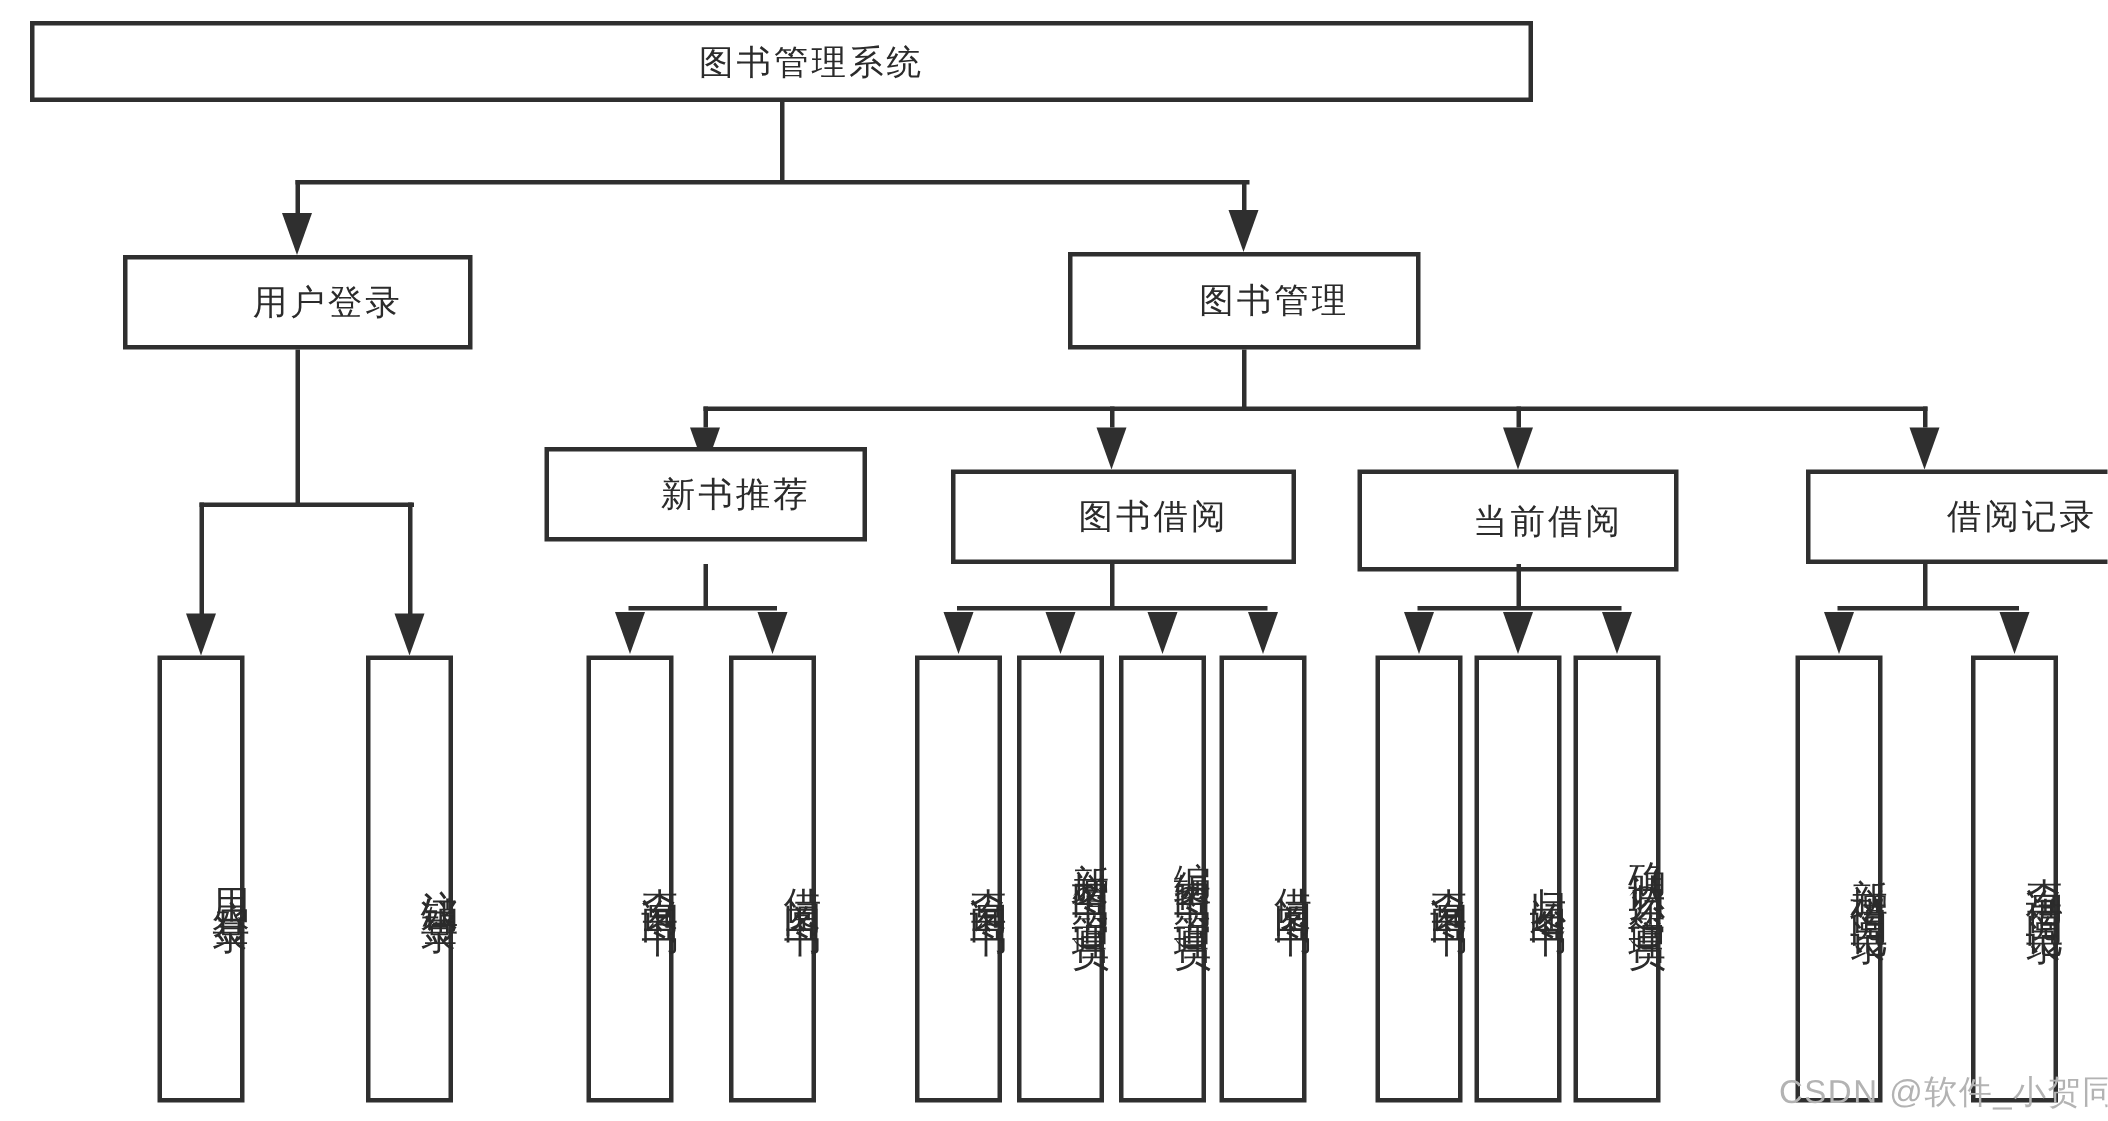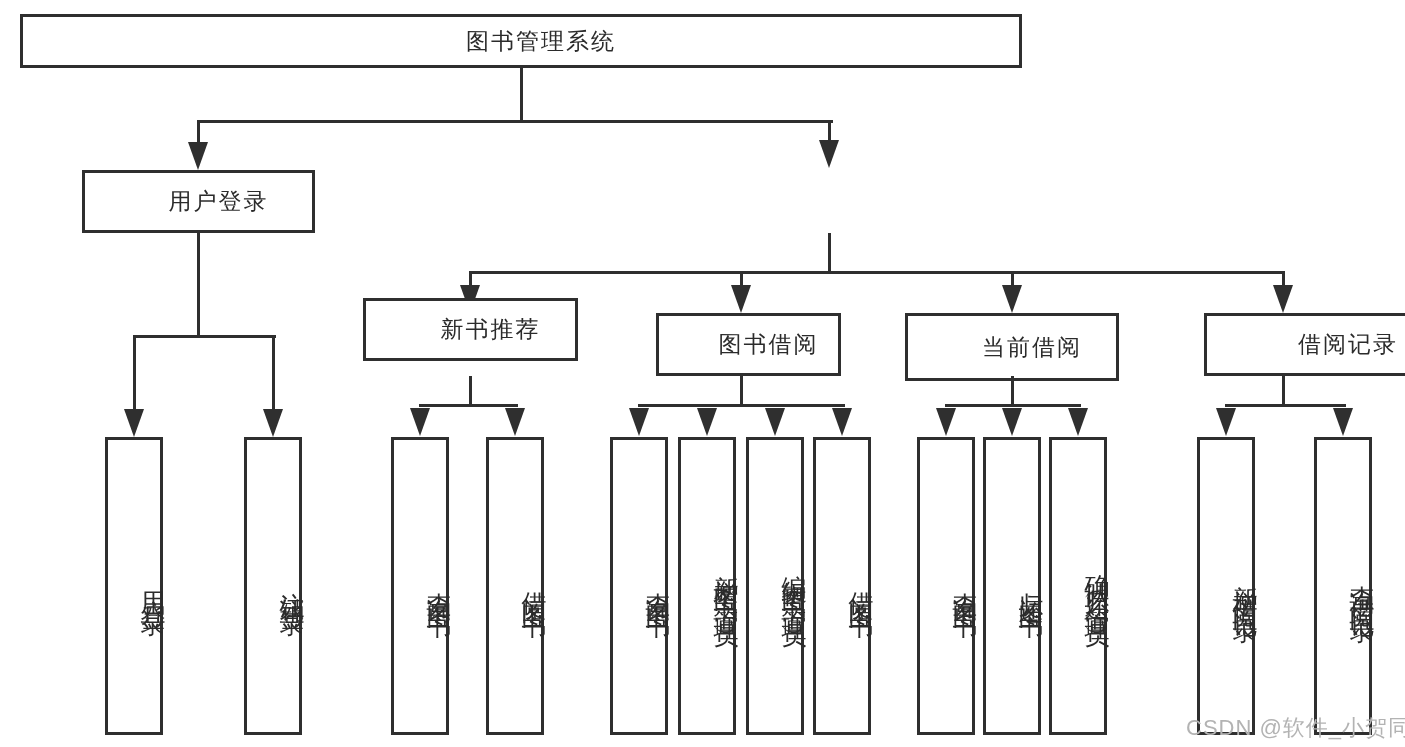--- a/index.html
+++ b/index.html
@@ -73,20 +73,23 @@
   <div class="vline" style="left:520px;top:68px;height:54px"></div>
   <div class="hline" style="left:197px;top:120px;width:636px"></div>
   <div class="vline" style="left:197px;top:120px;height:25px"></div>
   <div class="vline" style="left:828px;top:120px;height:23px"></div>
   <div class="arrow" style="left:188px;top:142px"></div>
   <div class="arrow" style="left:819px;top:140px"></div>
 
   <div class="box hbox" style="left:82px;top:170px;width:233px;height:63px">
     <span>用户登录</span>
   </div>
+  <div class="box hbox" style="left:712px;top:168px;width:235px;height:65px">
+    <span>图书管理</span>
+  </div>
 
   <div class="vline" style="left:197px;top:233px;height:104px"></div>
   <div class="hline" style="left:133px;top:335px;width:143px"></div>
   <div class="vline" style="left:133px;top:335px;height:75px"></div>
   <div class="vline" style="left:272px;top:335px;height:75px"></div>
   <div class="arrow" style="left:124px;top:409px"></div>
   <div class="arrow" style="left:263px;top:409px"></div>
 
   <div class="vline" style="left:828px;top:233px;height:40px"></div>
   <div class="hline" style="left:469px;top:271px;width:816px"></div>
@@ -95,21 +98,21 @@
   <div class="vline" style="left:1011px;top:271px;height:14px"></div>
   <div class="vline" style="left:1282px;top:271px;height:14px"></div>
   <div class="arrow" style="left:460px;top:285px"></div>
   <div class="arrow" style="left:731px;top:285px"></div>
   <div class="arrow" style="left:1002px;top:285px"></div>
   <div class="arrow" style="left:1273px;top:285px"></div>
 
   <div class="box hbox" style="left:363px;top:298px;width:215px;height:63px">
     <span>新书推荐</span>
   </div>
-  <div class="box hbox" style="left:656px;top:313px;width:185px;height:63px">
+  <div class="box hbox" style="left:634px;top:313px;width:230px;height:63px">
     <span>图书借阅</span>
   </div>
   <div class="box hbox" style="left:905px;top:313px;width:214px;height:68px">
     <span>当前借阅</span>
   </div>
   <div class="box hbox" style="left:1204px;top:313px;width:248px;height:63px">
     <span>借阅记录</span>
   </div>
 
   <div class="vline" style="left:469px;top:376px;height:30px"></div>

